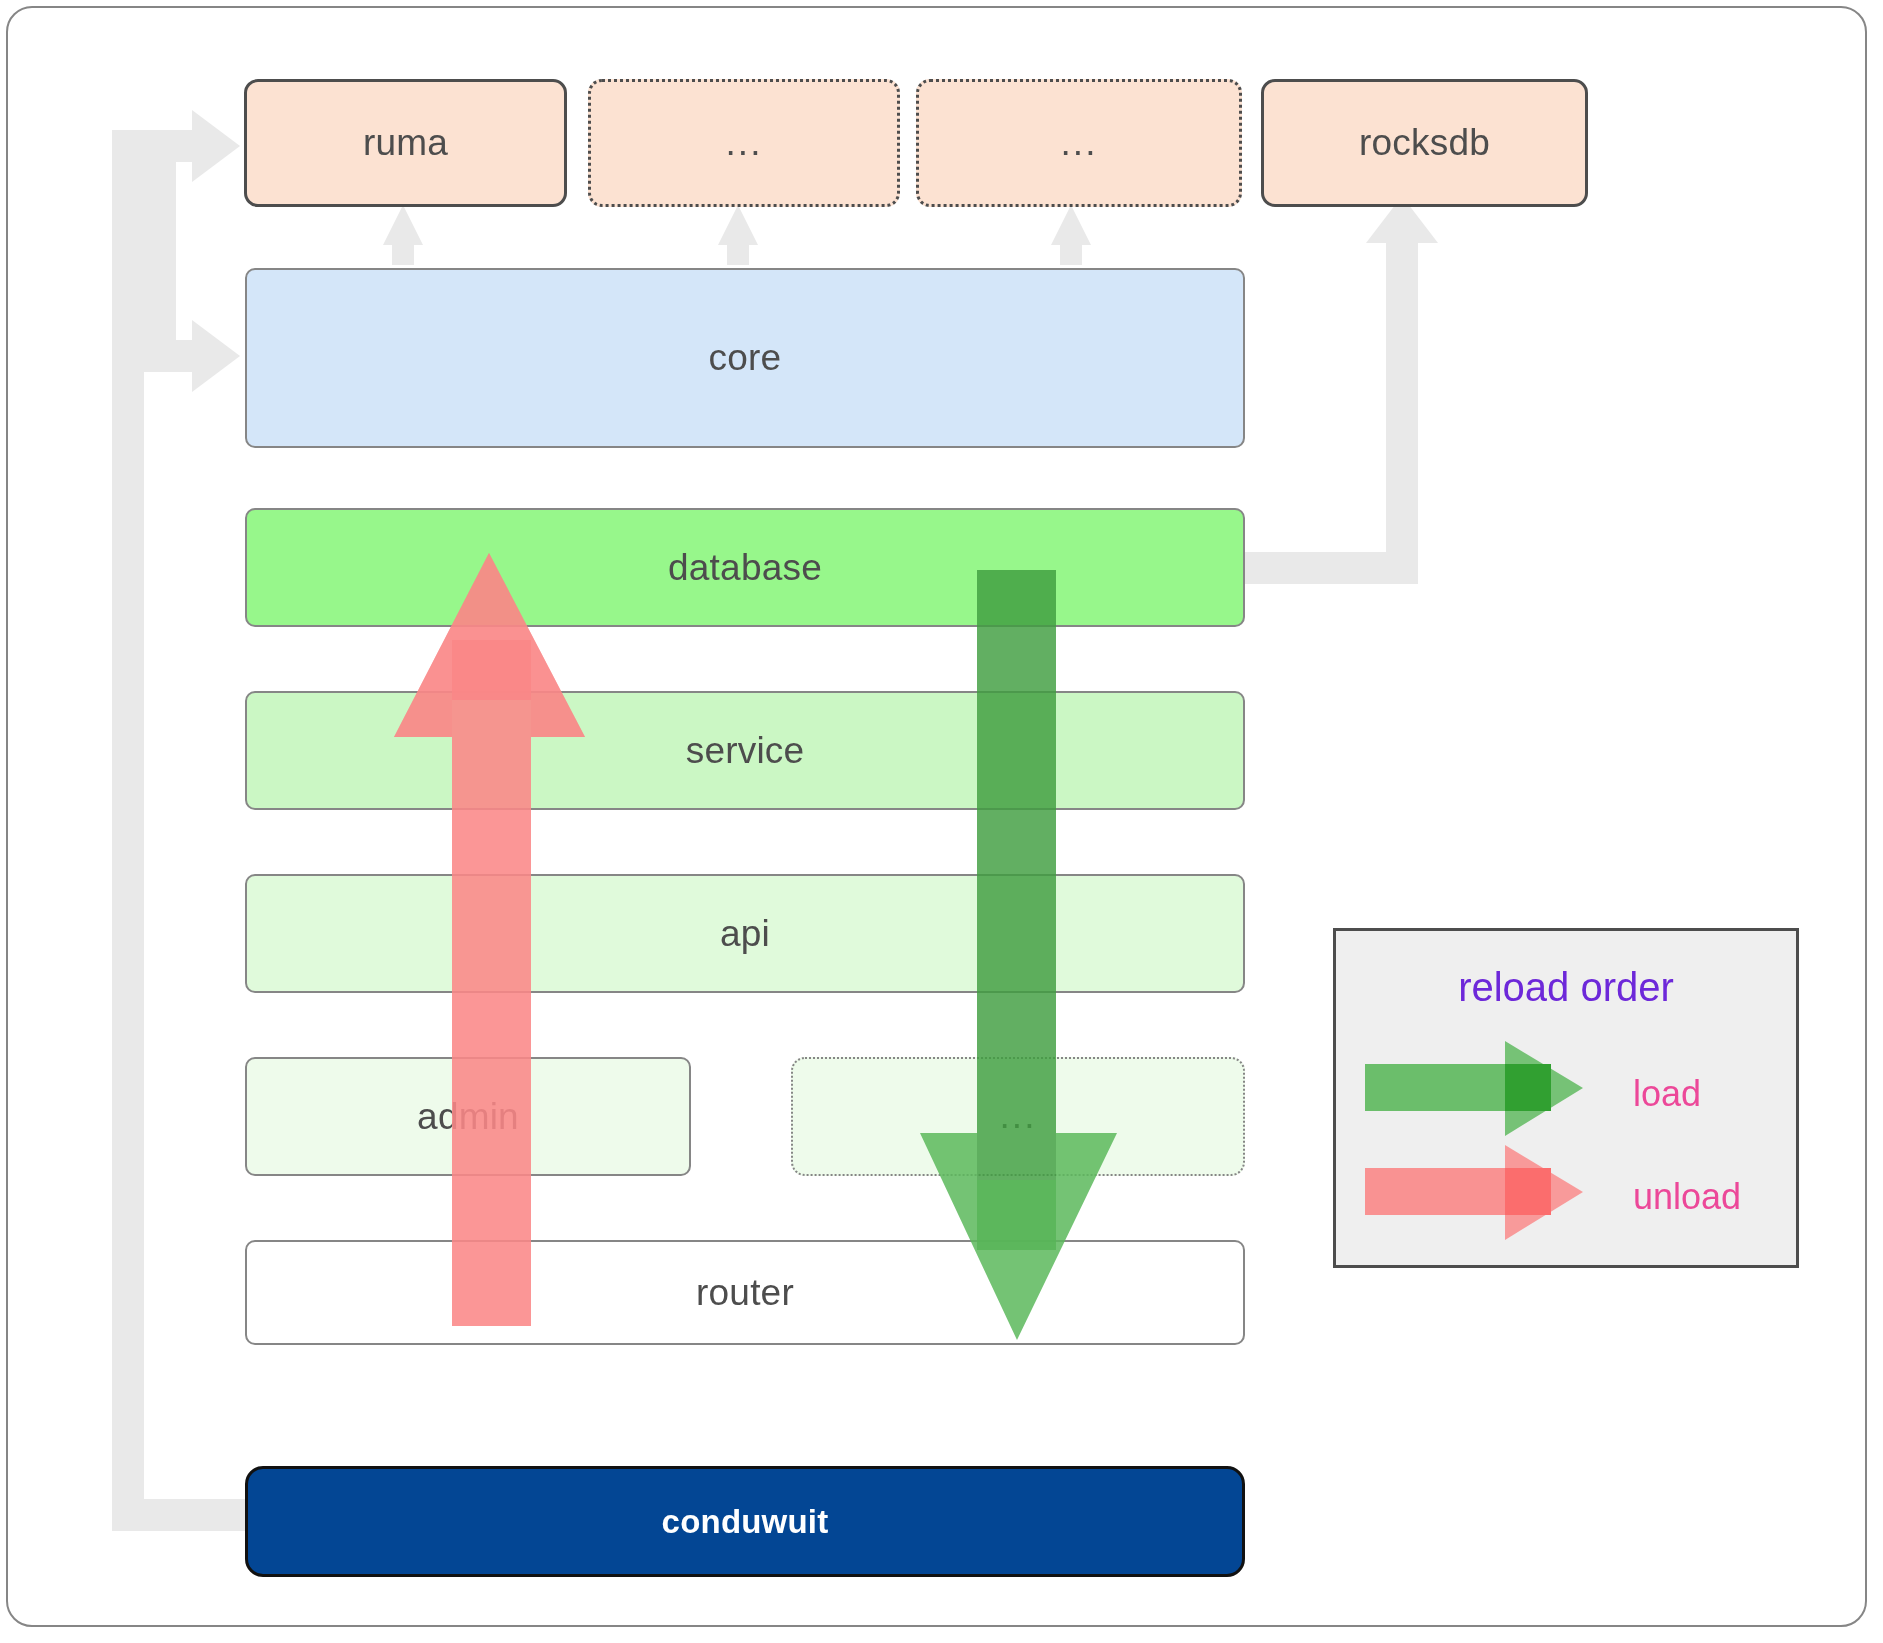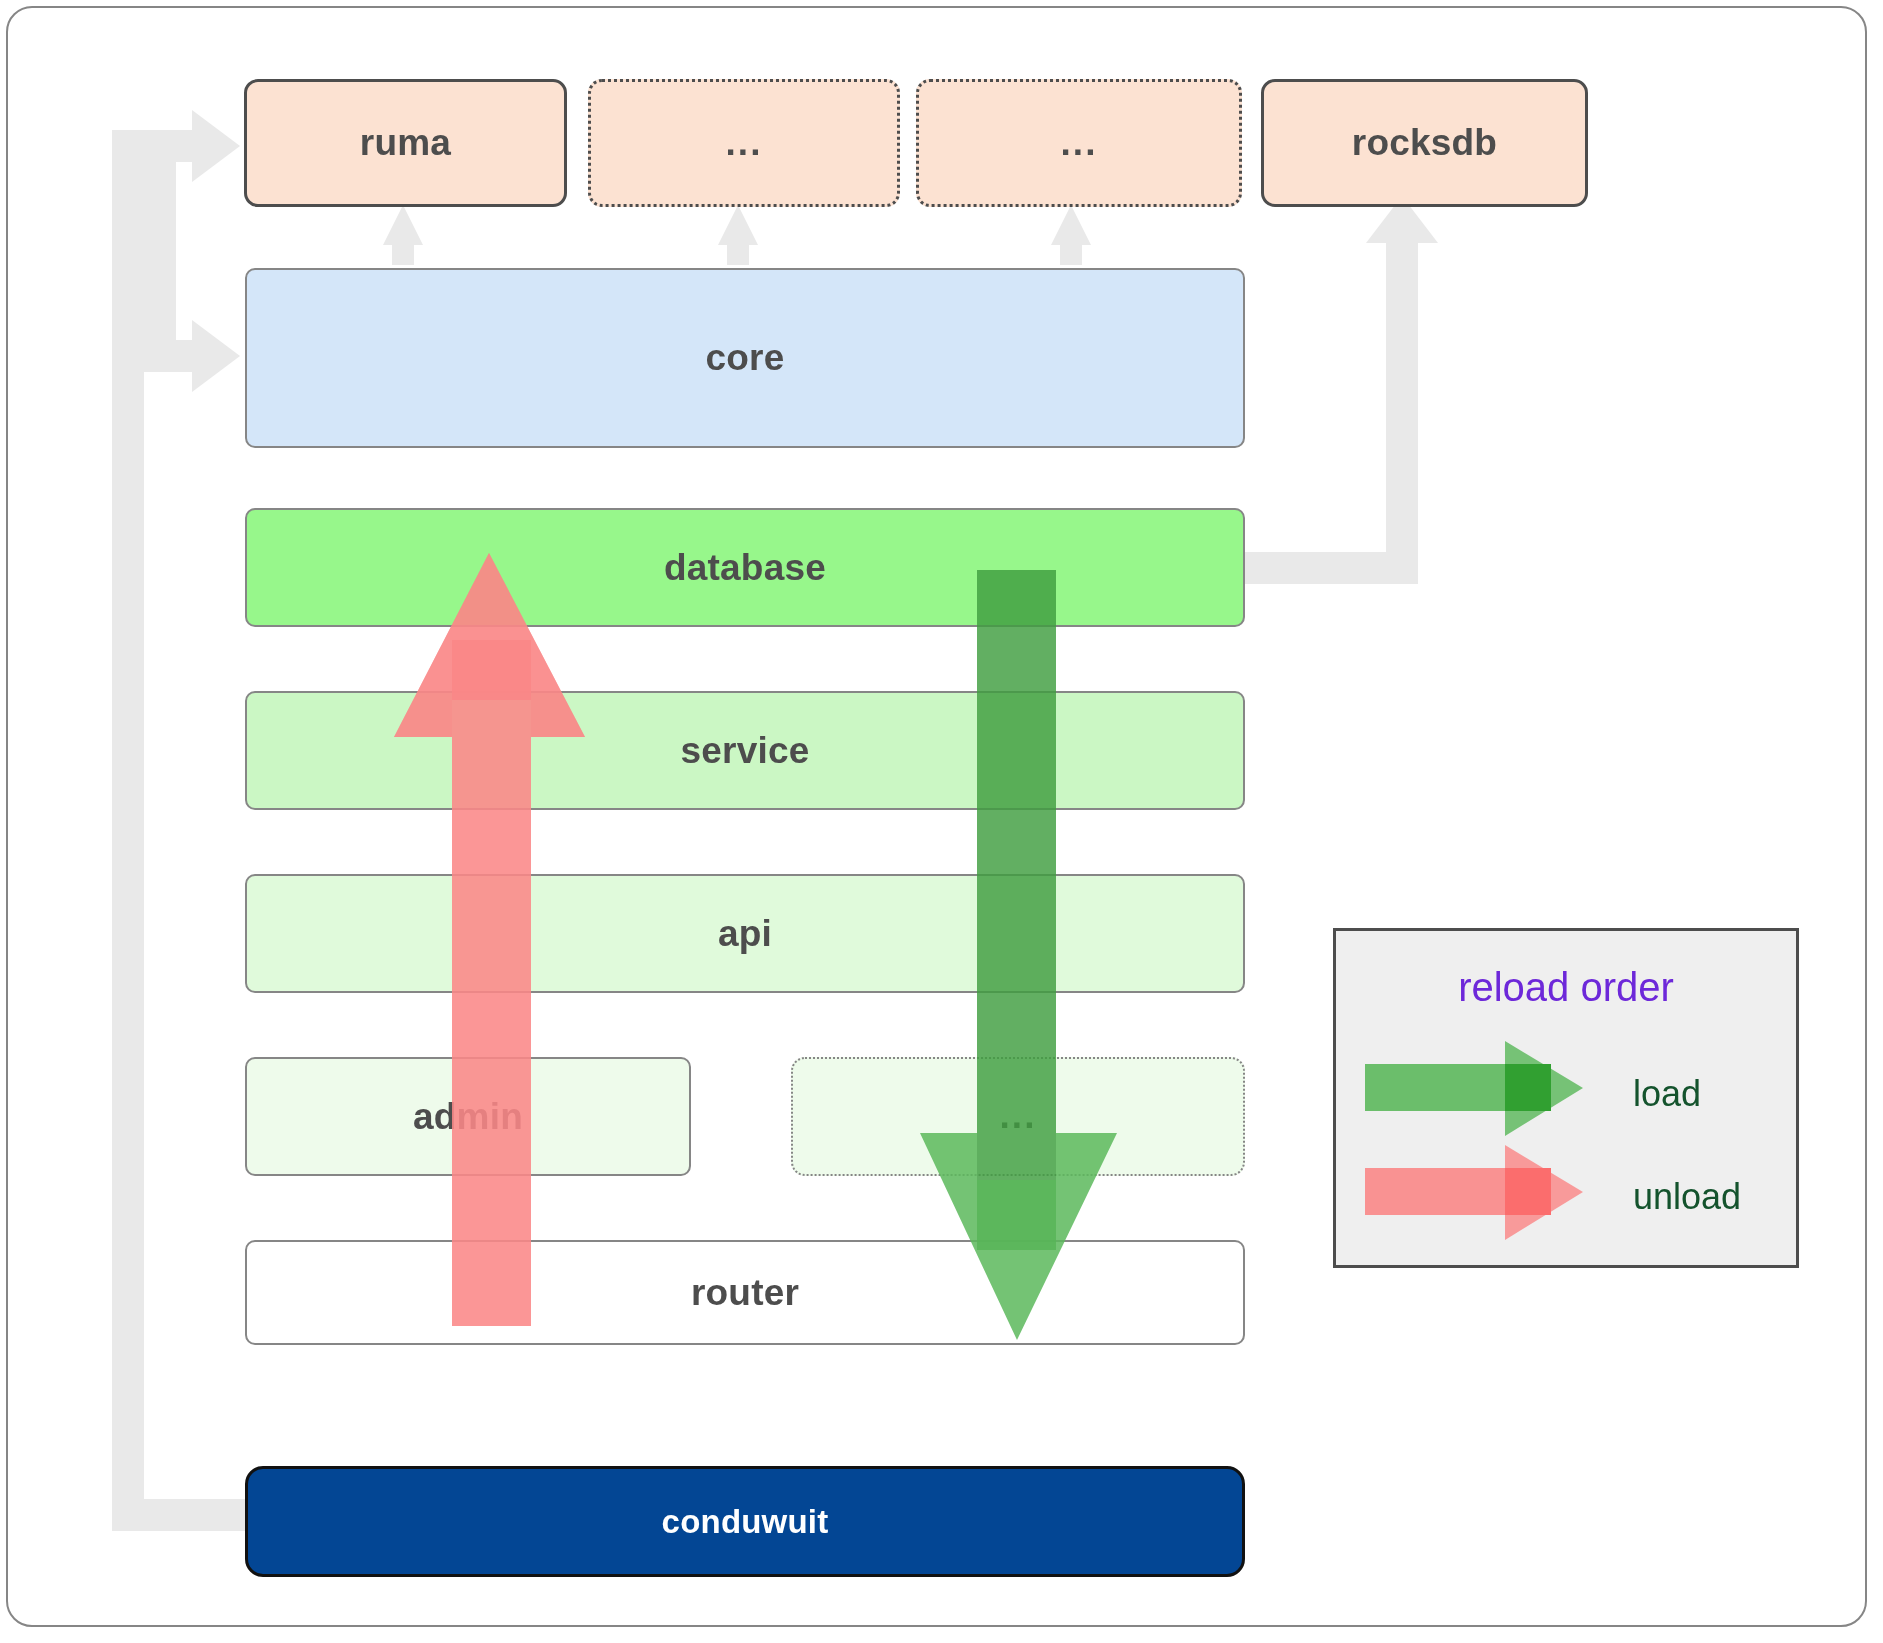--- a/index.html
+++ b/index.html
@@ -36,21 +36,20 @@
   .node {
     position: absolute;
     box-sizing: border-box;
     display: flex;
     align-items: center;
     justify-content: center;
     font-family: "Liberation Sans", sans-serif;
     color: #4d4d4d;
     font-size: 37px;
     letter-spacing: 0.2px;
-    font-weight: bold;
   }
   .node.dep {
     background: #fce2d2;
     border: 3px solid #4d4d4d;
     border-radius: 14px;
   }
   .node.dep-dotted {
     background: #fce2d2;
     border: 3px dotted #4d4d4d;
     border-radius: 14px;
@@ -92,21 +91,21 @@
     top: 965px;
     width: 466px;
     text-align: center;
     font-size: 40px;
     color: #6d28d9;
     font-family: "Liberation Sans", sans-serif;
   }
   .legend-label {
     position: absolute;
     font-size: 36px;
-    color: #14532d;
+    color: #ec4899;
     font-family: "Liberation Sans", sans-serif;
   }
   .legend-label.load { left: 1633px; top: 1073px; }
   .legend-label.unload { left: 1633px; top: 1176px; }
 </style>
 </head>
 <body>
 
 <div id="root">
 

